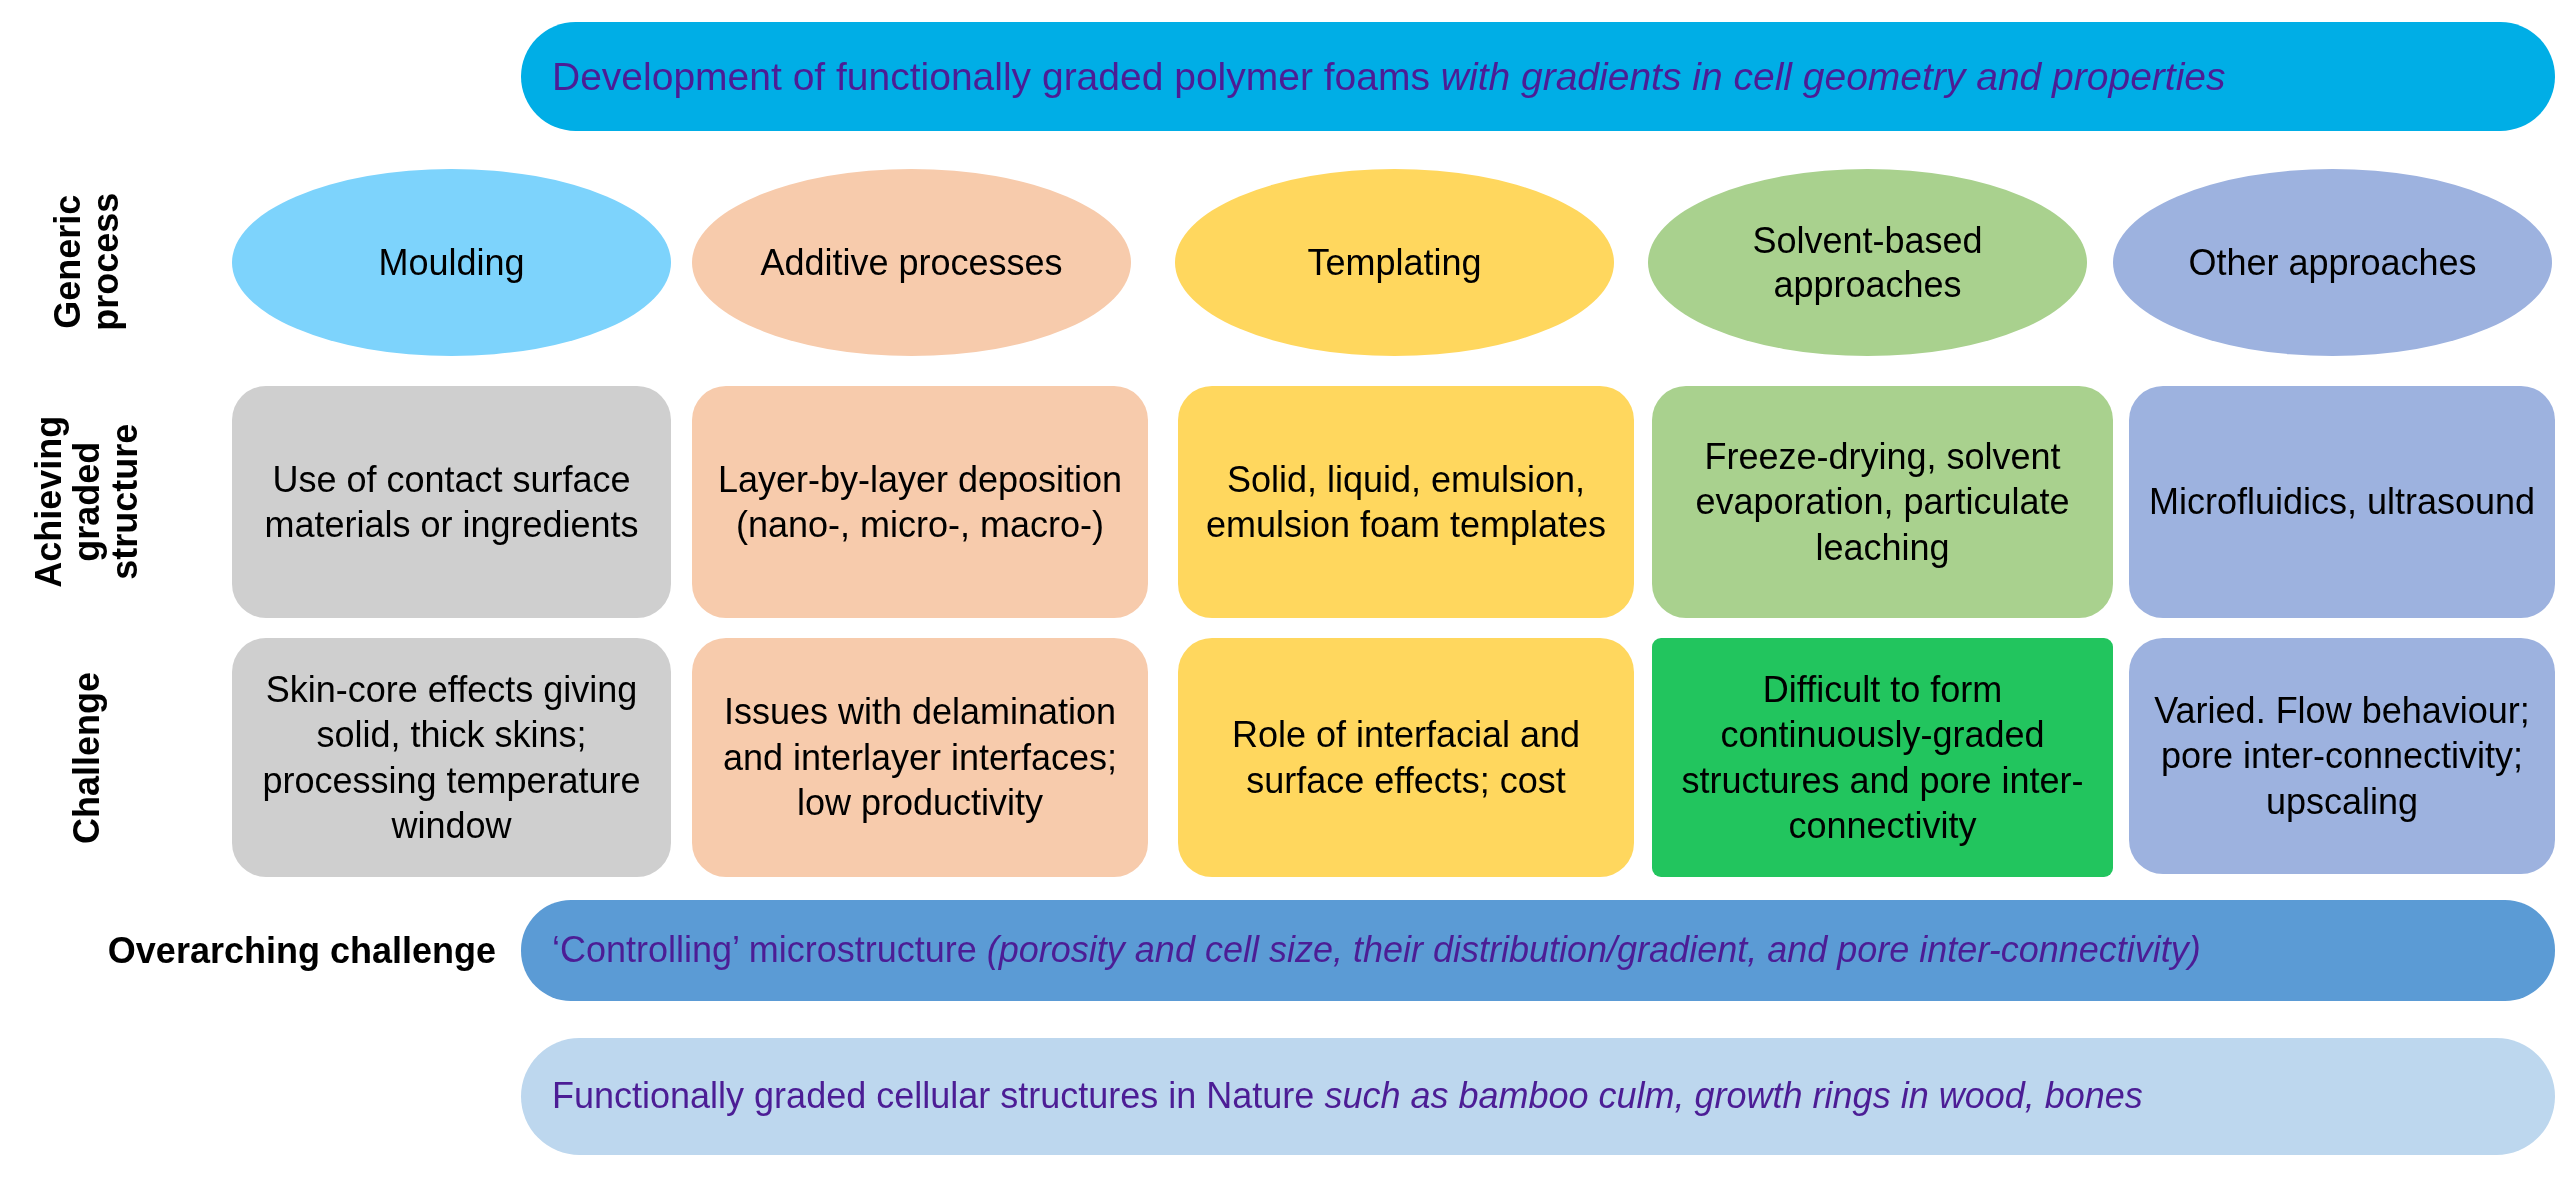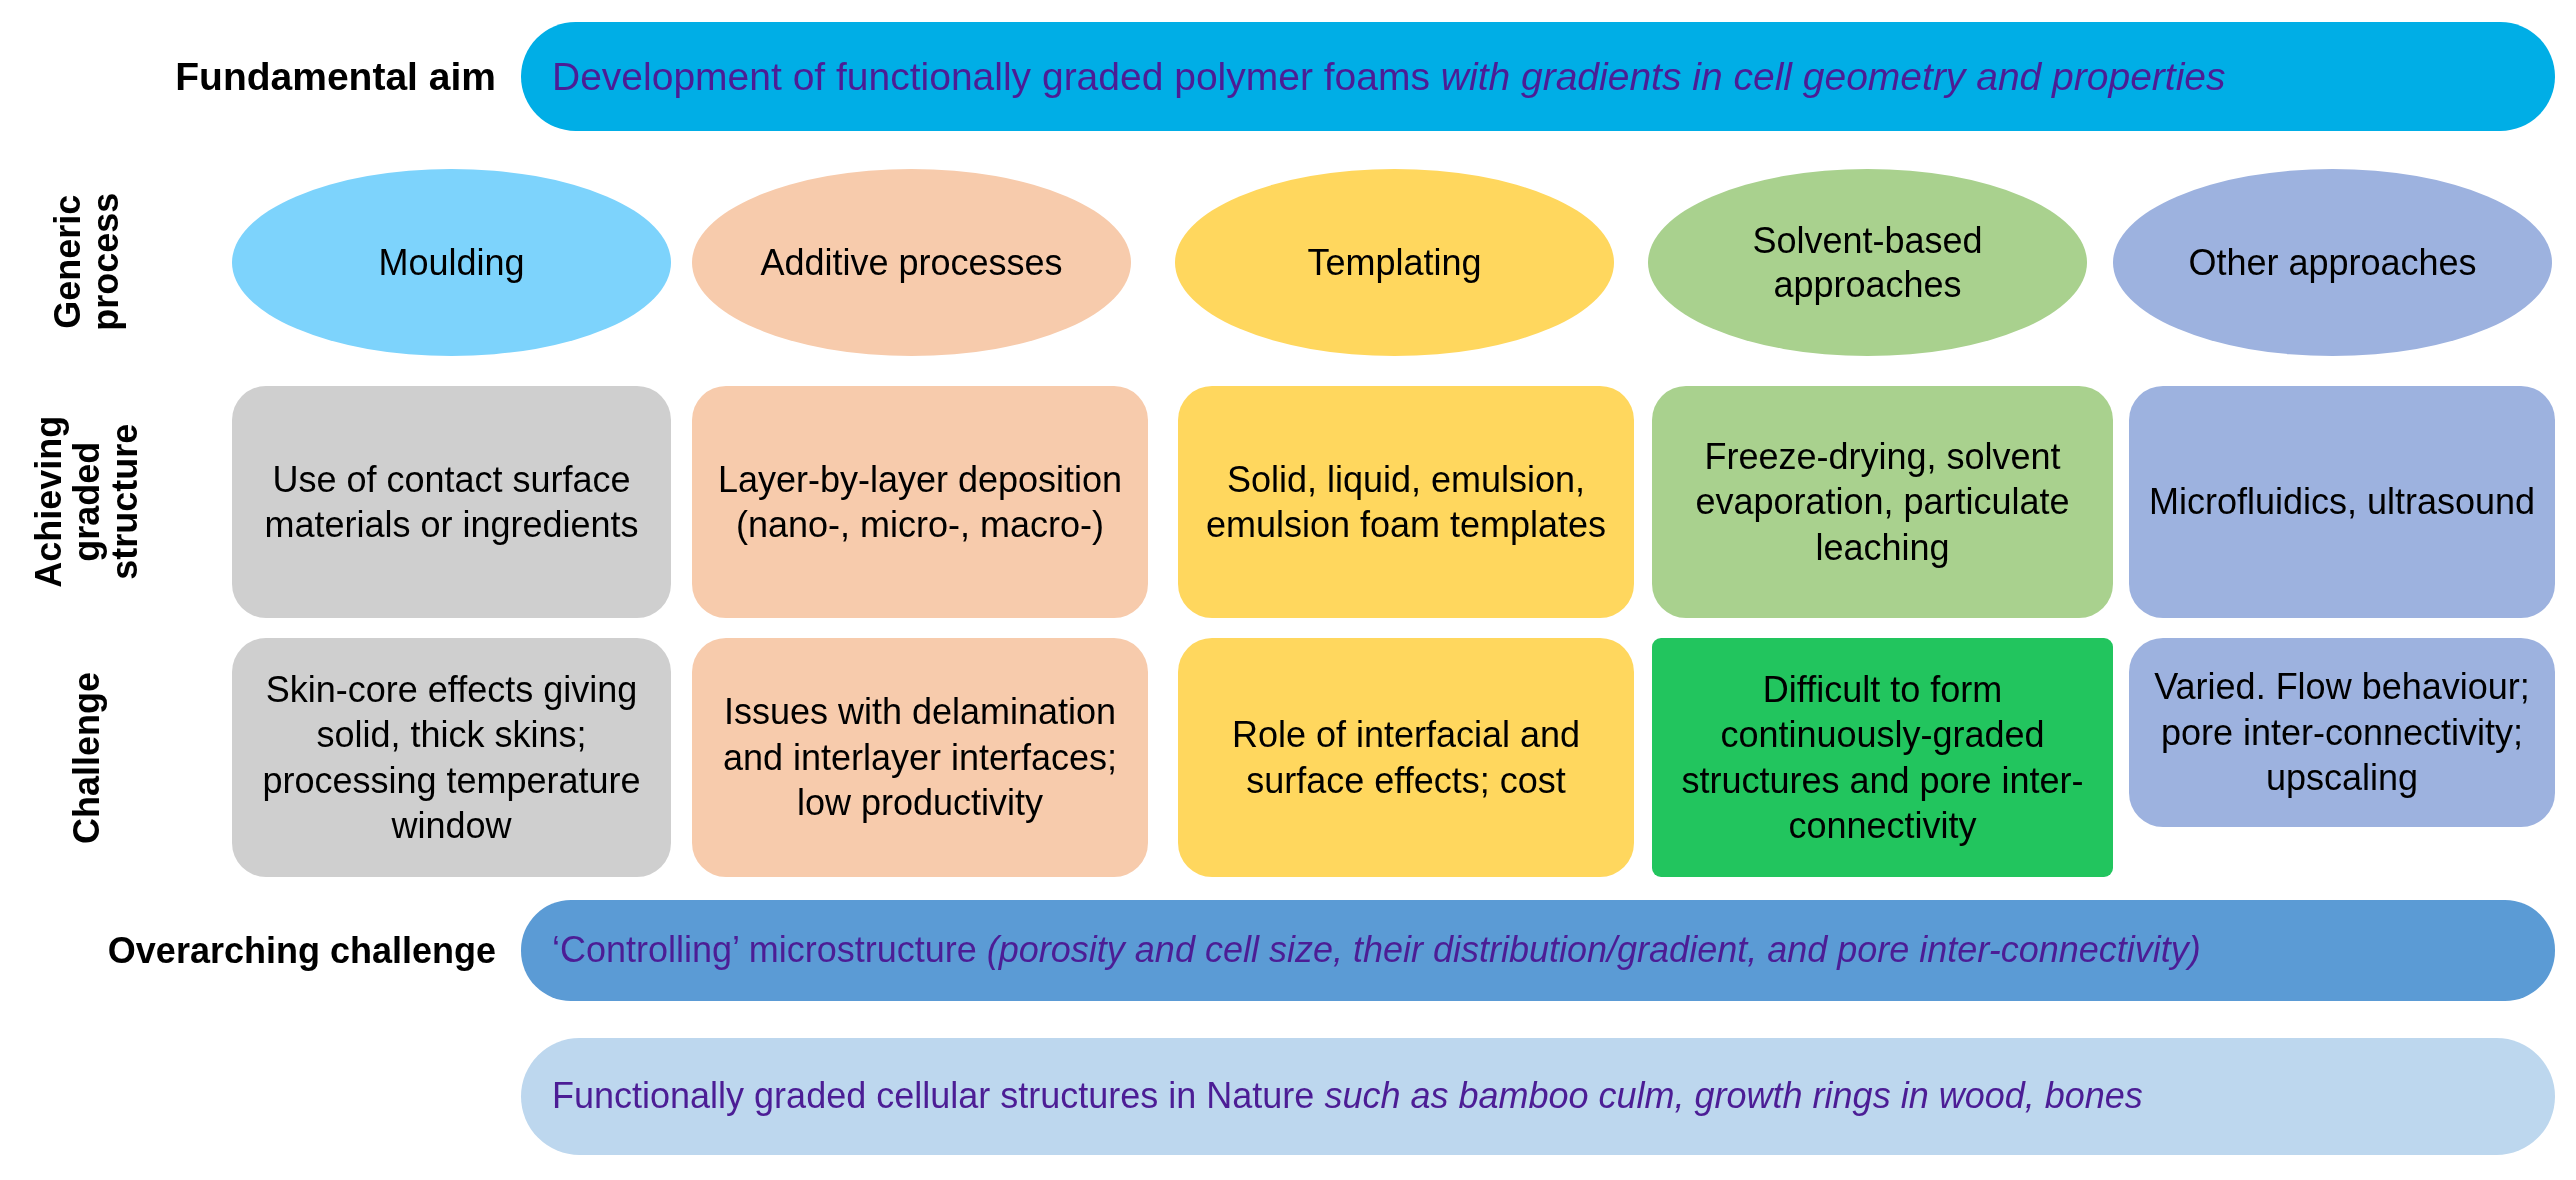--- a/index.html
+++ b/index.html
@@ -84,23 +84,20 @@
     font-size: 36px;
     line-height: 1.26;
     padding: 8.4px 15.4px;
   }
 </style>
 </head>
 <body>
 
 <div id="diagram">
 
-  <div class="row-label horiz" style="left:7px; top:42px; width:489px; height:70px; font-size:39px;">
-    <span>Fundamental aim</span>
-  </div>
 
   <div class="banner" style="left:521px; top:22.4px; width:2034px; height:109px; border-radius:55px; background:#00AEE6;">
     <span><span>Development of functionally graded polymer foams </span><span class="ital">with gradients in cell geometry and properties</span></span>
   </div>
 
   <div class="row-label vert" style="left:7px; top:164px; width:161px; height:196px; font-size:36px;">
     <span><span>Generic</span><br><span>process</span></span>
   </div>
 
   <div class="ellipse" style="left:232px; top:169px; width:439px; height:187px; background:#7dd3fc;">
@@ -148,21 +145,21 @@
   </div>
   <div class="cell" style="left:692px; top:638px; width:456px; height:239px; background:#F7CBAC;">
     <span>Issues with delamination and interlayer interfaces; low productivity</span>
   </div>
   <div class="cell" style="left:1178px; top:638px; width:456px; height:239px; background:#FFD75E;">
     <span>Role of interfacial and surface effects; cost</span>
   </div>
   <div class="cell" style="left:1652px; top:638px; width:461px; height:239px; background:#22c55e;border-radius:9px;">
     <span>Difficult to form continuously-graded structures and pore inter-connectivity</span>
   </div>
-  <div class="cell" style="left:2129px; top:638px; width:426px; height:189px; background:#9DB2DF;">
+  <div class="cell" style="left:2129px; top:638px; width:426px; height:236px; background:#9DB2DF;">
     <span>Varied. Flow behaviour; pore inter-connectivity; upscaling</span>
   </div>
 
   <div class="row-label horiz" style="left:7px; top:916px; width:489px; height:70px; font-size:36px;">
     <span>Overarching challenge</span>
   </div>
 
   <div class="banner" style="left:521px; top:900px; width:2034px; height:101px; border-radius:50px; background:#5B9BD5; font-size:36px;">
     <span><span>‘Controlling’ microstructure </span><span class="ital">(porosity and cell size, their distribution/gradient, and pore inter-connectivity)</span></span>
   </div>

